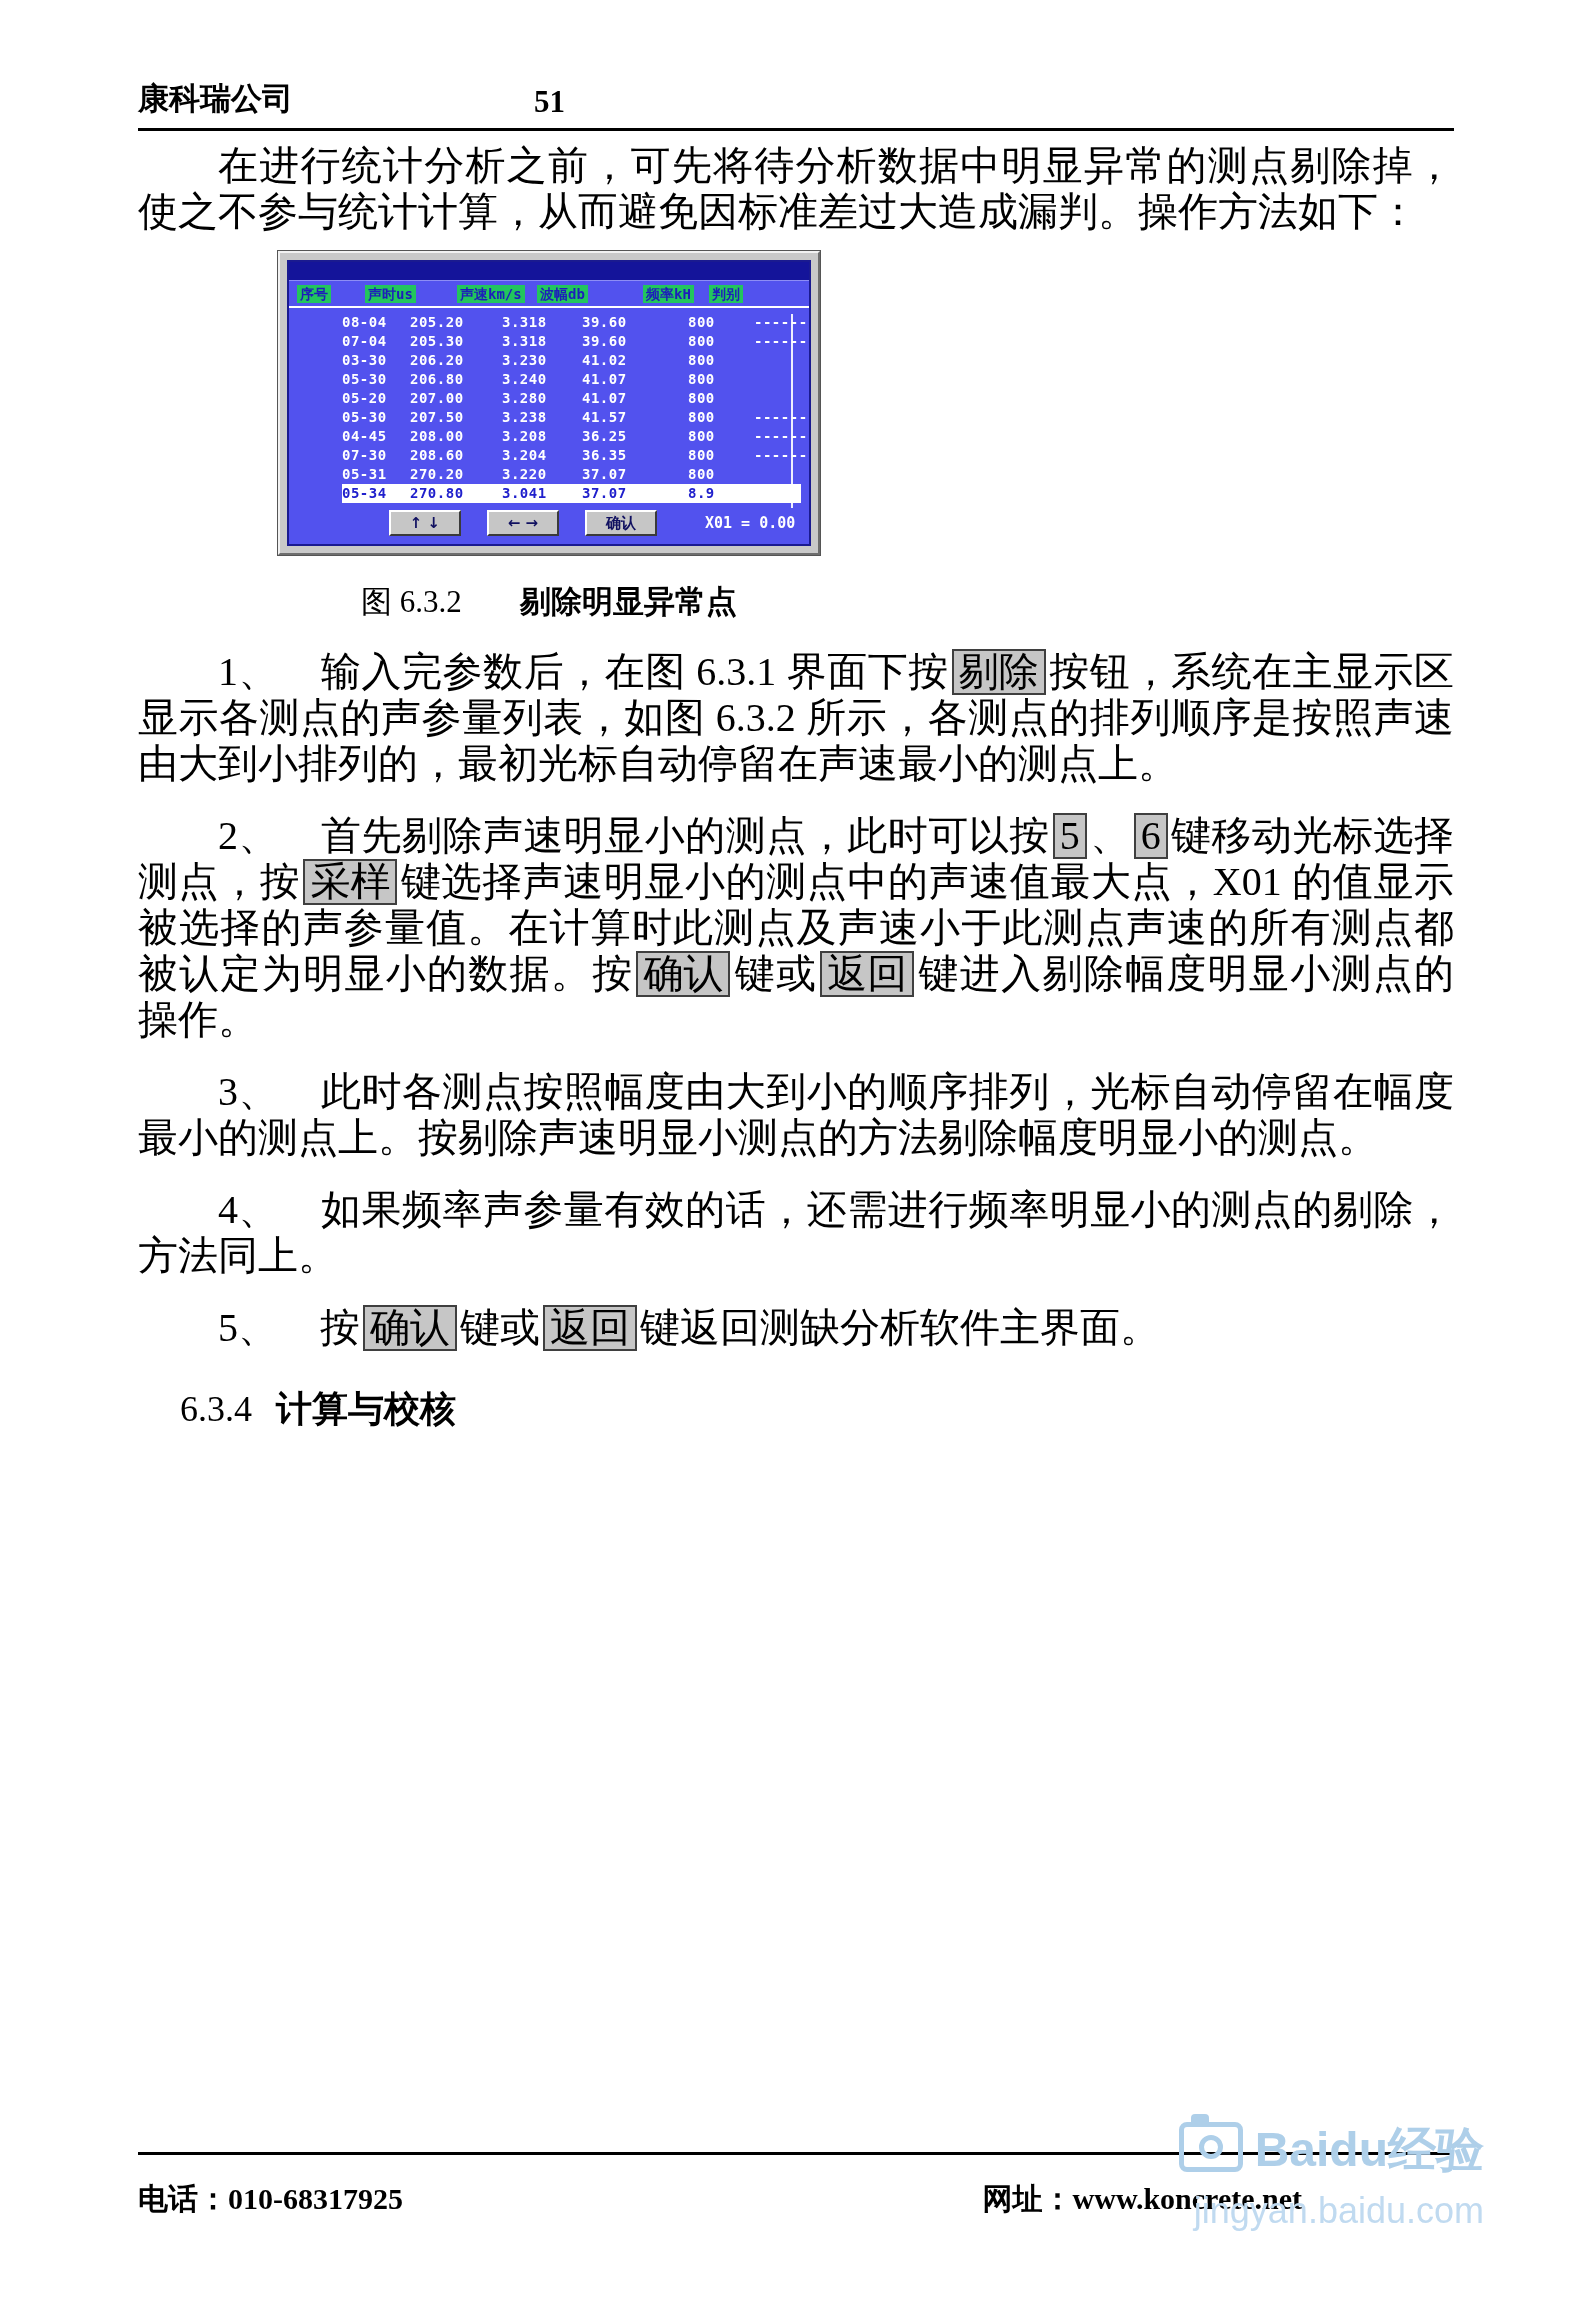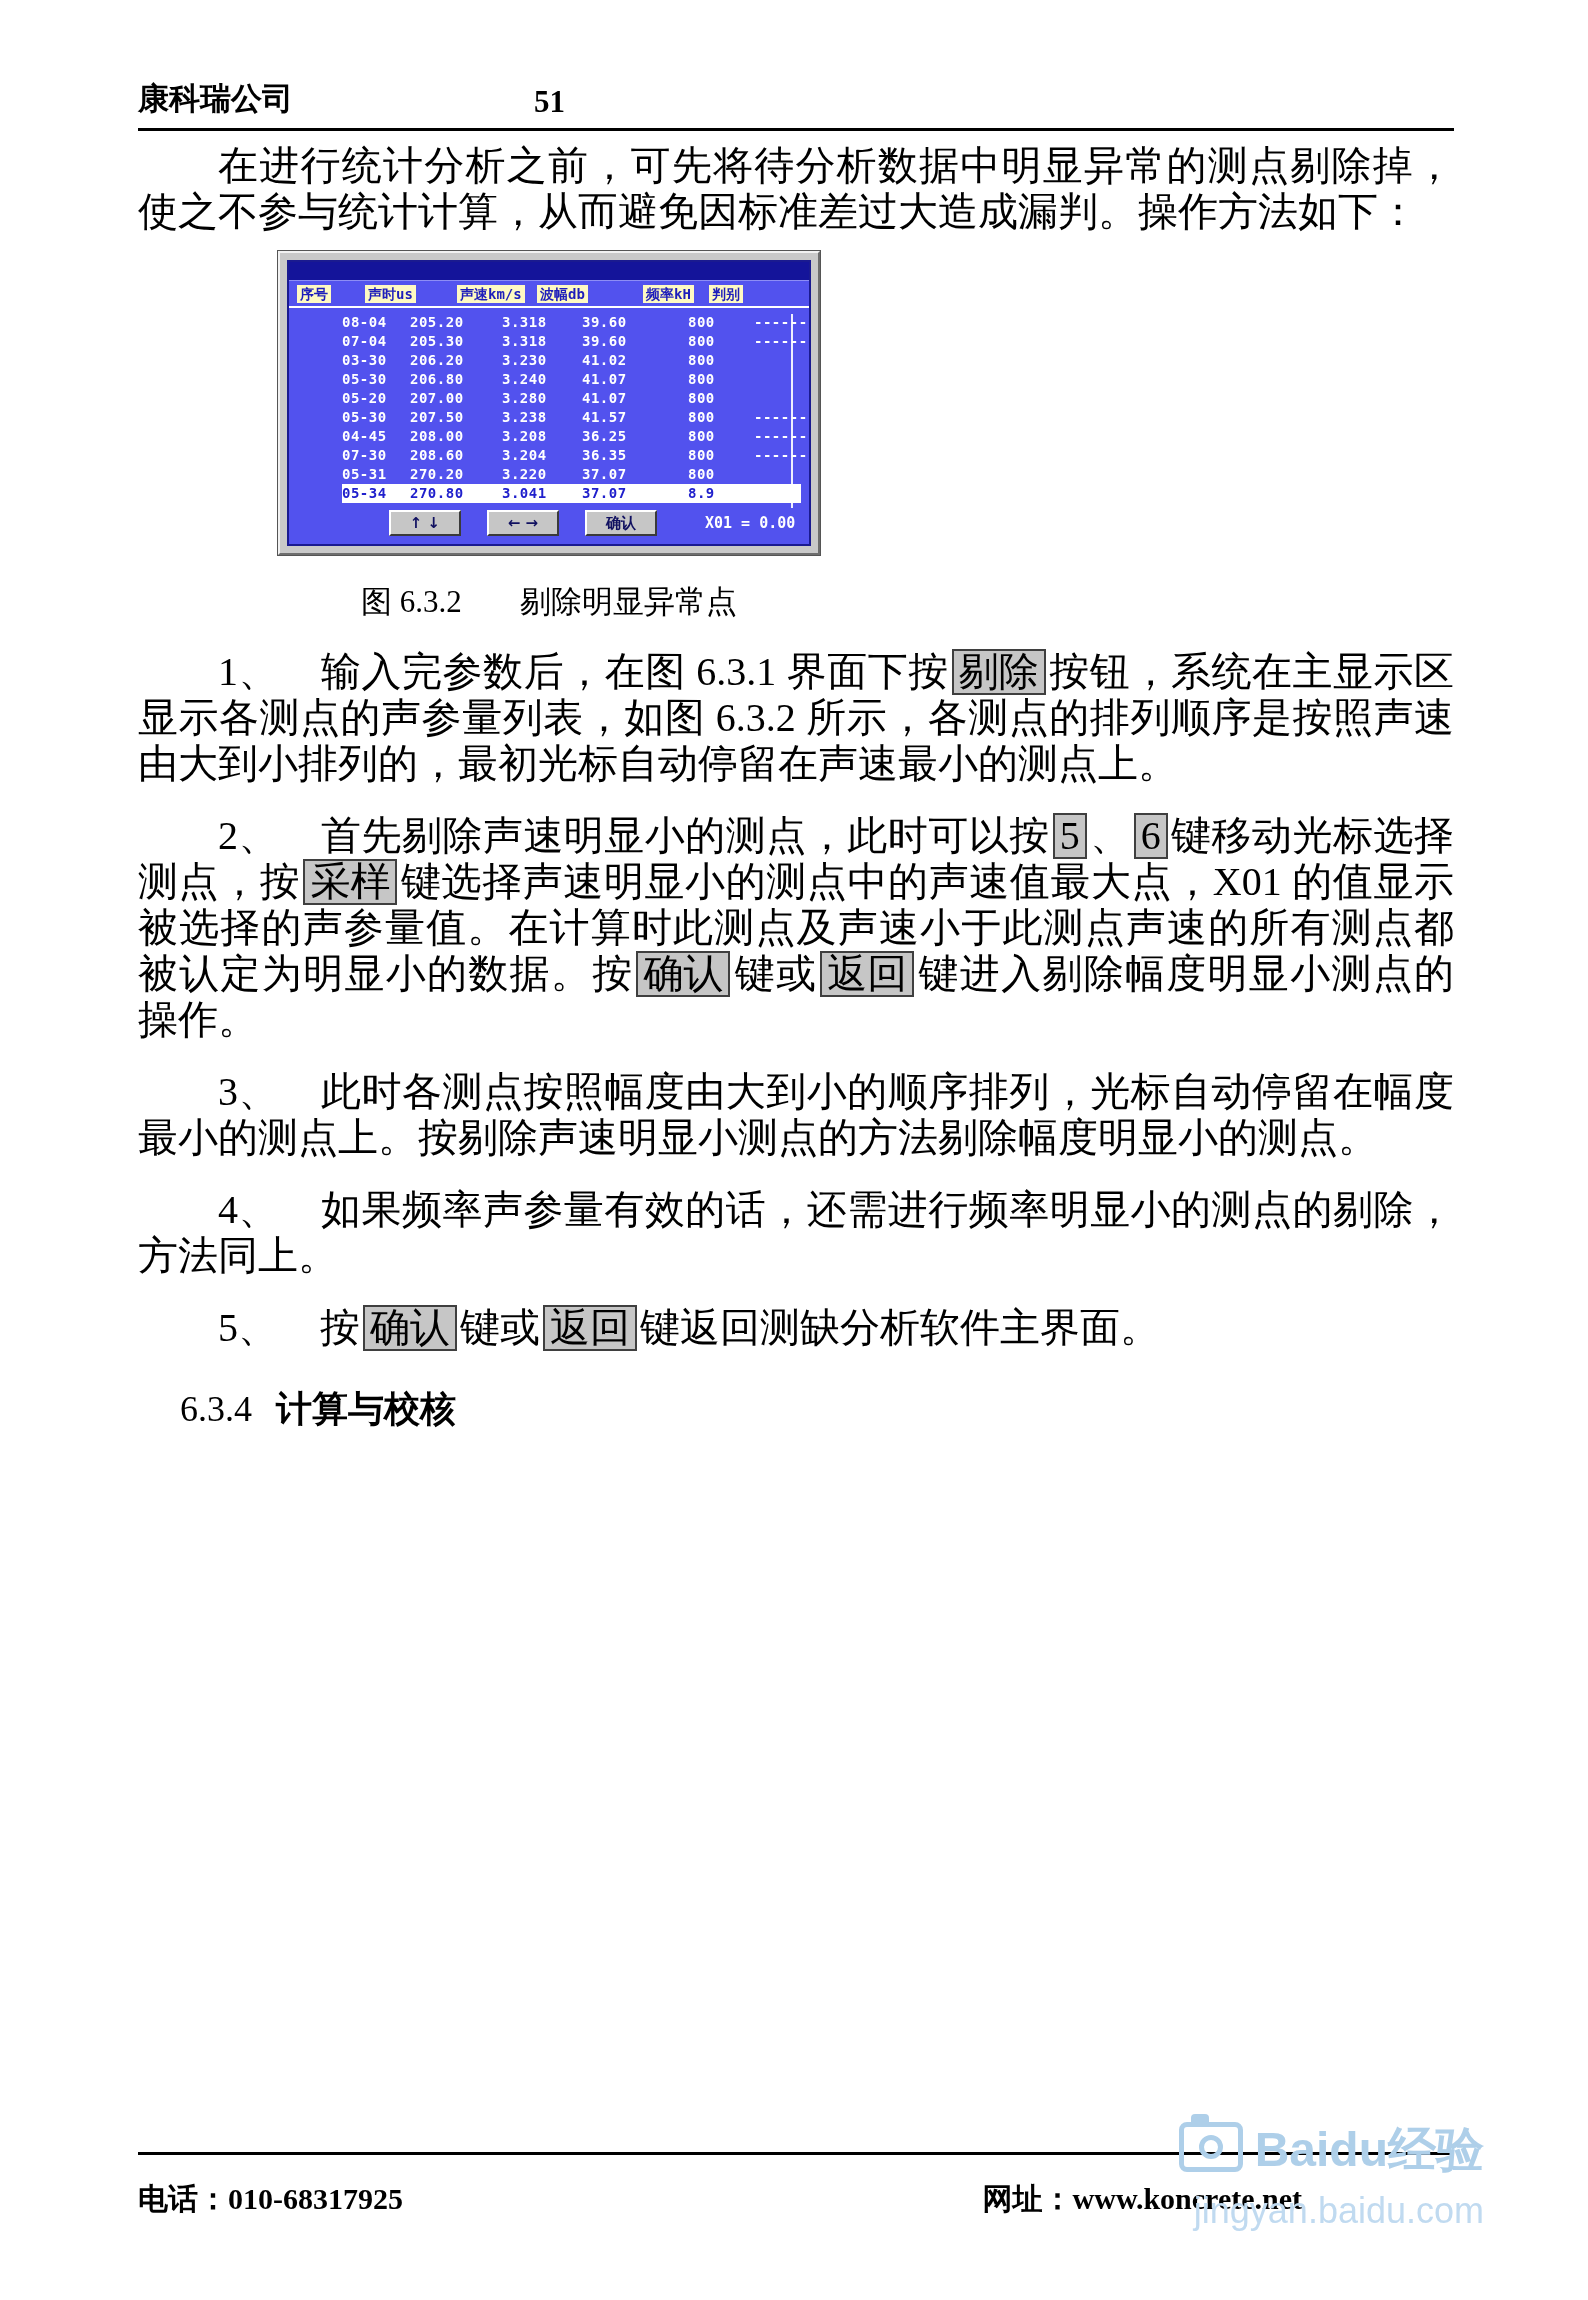--- a/index.html
+++ b/index.html
@@ -33,41 +33,41 @@
     outline:1px solid #555;
   }
   .screen{
     position:relative;box-sizing:border-box;height:286px;background:#5252ee;
     border:2px solid #1a1a90;font-family:"DejaVu Sans Mono",monospace;overflow:hidden;
   }
   .titlebar{height:18px;background:#14149a;border-bottom:1px solid #8d8df5;}
   .grid-cols{display:grid;grid-template-columns:58px 82px 70px 96px 56px 96px;column-gap:10px;}
   .col-row{padding:4px 8px 3px 8px;border-bottom:2px solid #ffffff;}
   .col-h{
-    font-size:14px;font-weight:bold;color:#1d1dbb;background:#fef9c3;
+    font-size:14px;font-weight:bold;color:#1d1dbb;background:#22c55e;
     justify-self:start;padding:0 3px;line-height:18px;
   }
   .t-body{padding:5px 8px 0 8px;}
   .t-row{height:19px;line-height:19px;font-size:14px;font-weight:bold;color:#ffffff;letter-spacing:.5px;margin-left:45px;}
   .t-row.hl{background:#ffffff;color:#2020cc;}
   .v-line{position:absolute;right:16px;top:52px;height:194px;width:2px;background:rgba(255,255,255,.9);}
   .btn-row{position:absolute;left:0;right:0;bottom:8px;display:flex;align-items:center;padding-left:100px;}
   .btn-group{display:flex;gap:26px;}
   .scr-btn{
     width:72px;height:26px;box-sizing:border-box;background:#c6c6c6;color:#101060;
     border-top:2px solid #ffffff;border-left:2px solid #ffffff;
     border-right:2px solid #3a3a3a;border-bottom:2px solid #3a3a3a;
     display:flex;align-items:center;justify-content:center;
     font-family:"DejaVu Sans",sans-serif;font-size:15px;font-weight:bold;
   }
   .status{color:#ffffff;font-size:15px;font-weight:bold;margin-left:48px;}
 
   .caption{margin-top:26px;text-align:center;font-size:31px;}
   .cap-num{margin-right:1.1em;}
-  .cap-title{font-weight:normal;font-family:"Liberation Sans","DejaVu Sans",sans-serif;margin-left:24px;}
+  .cap-title{font-weight:bold;font-family:"Liberation Sans","DejaVu Sans",sans-serif;margin-left:24px;}
 
   
   .section{margin:34px 0 0 42px;font-size:36px;font-weight:normal;}
   .sec-title{font-weight:bold;font-family:"Liberation Sans","DejaVu Sans",sans-serif;margin-left:24px;}
 
   
   .page-footer{
     position:absolute;left:138px;right:136px;top:2152px;border-top:3px solid #000;
     padding-top:24px;display:flex;justify-content:space-between;
     font-size:30px;font-weight:bold;

